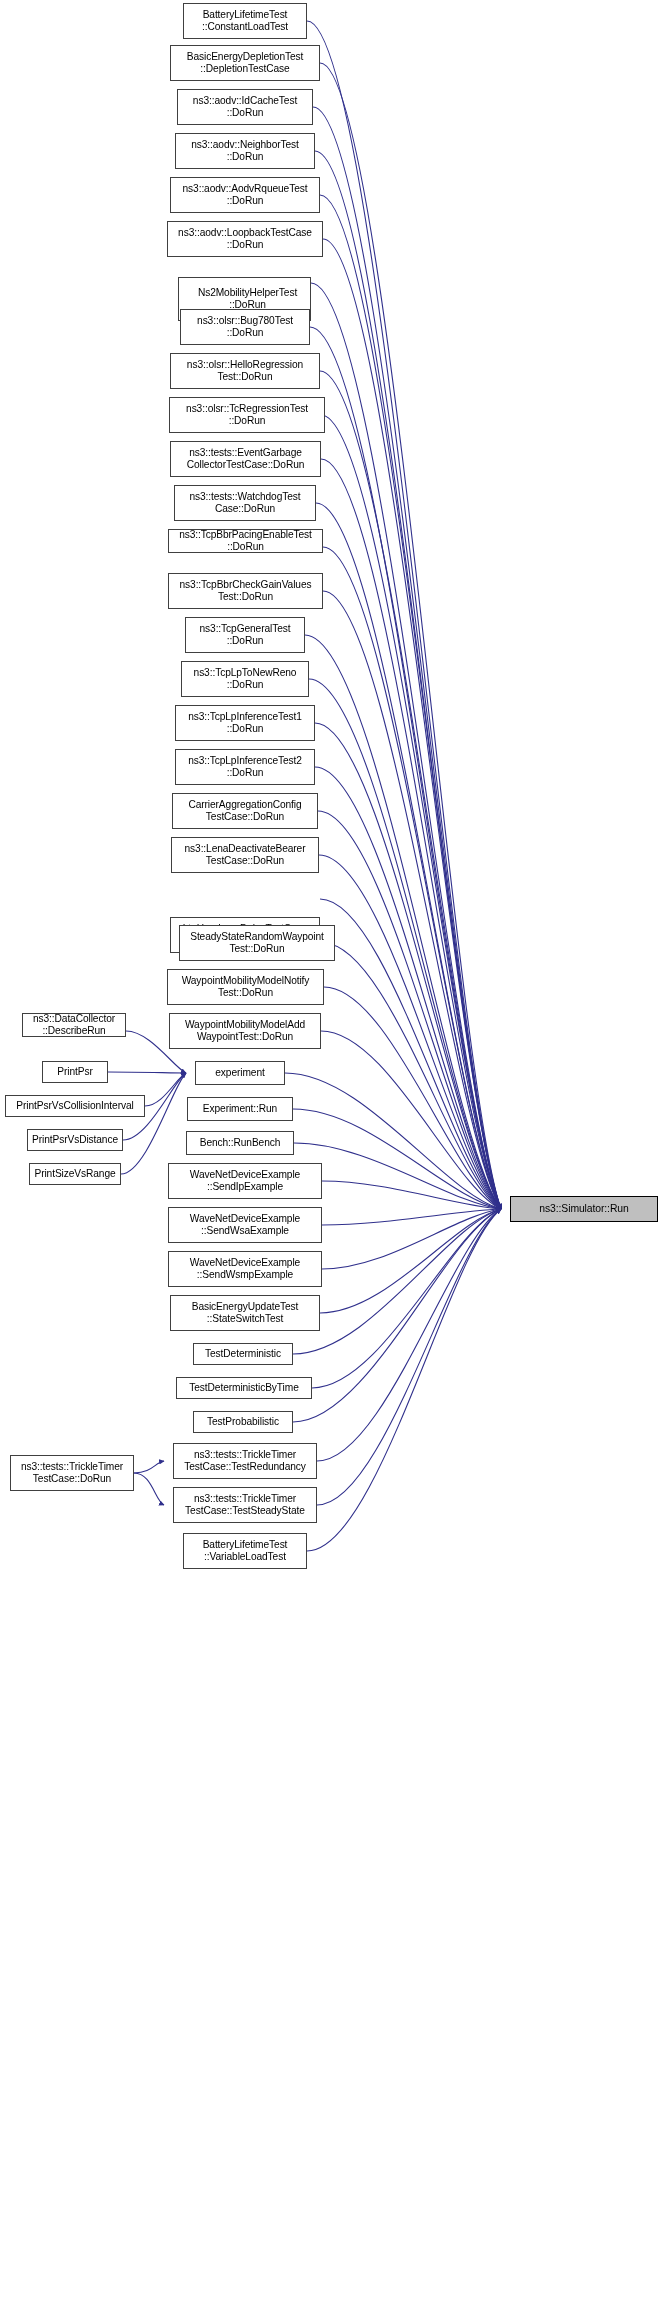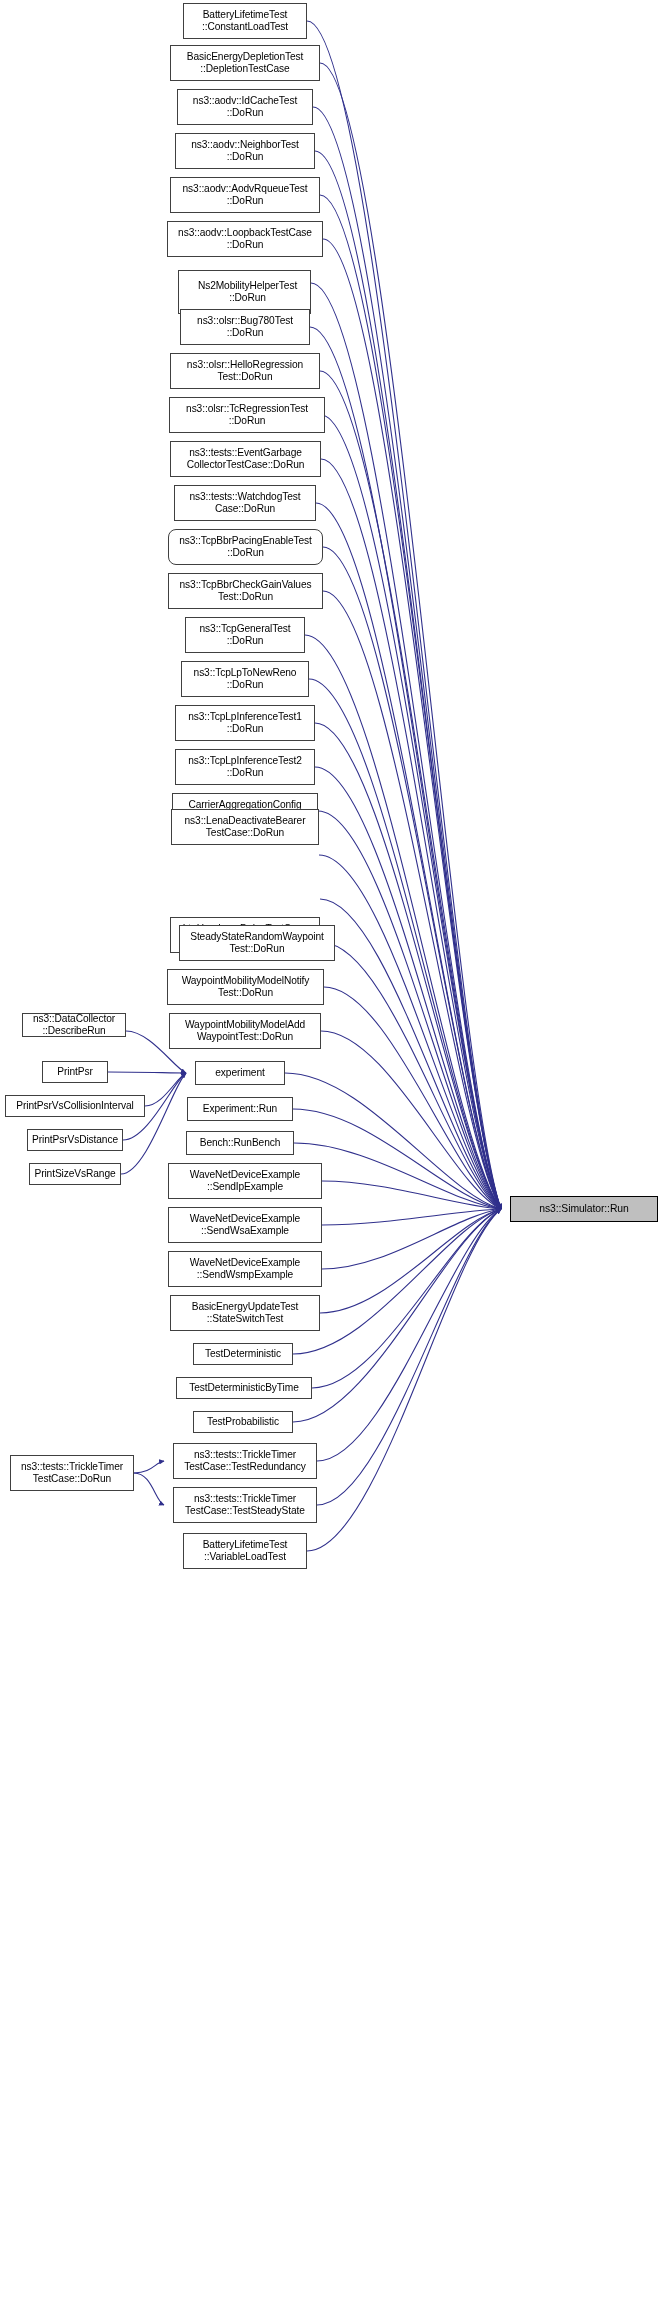--- a/index.html
+++ b/index.html
@@ -119,47 +119,47 @@
       <div class="node" style="left: 170px; top: 45px; width: 150px; height: 36px;"><span class="node-label">BasicEnergyDepletionTest
 ::DepletionTestCase</span></div>
       <div class="node" style="left: 177px; top: 89px; width: 136px; height: 36px;"><span class="node-label">ns3::aodv::IdCacheTest
 ::DoRun</span></div>
       <div class="node" style="left: 175px; top: 133px; width: 140px; height: 36px;"><span class="node-label">ns3::aodv::NeighborTest
 ::DoRun</span></div>
       <div class="node" style="left: 170px; top: 177px; width: 150px; height: 36px;"><span class="node-label">ns3::aodv::AodvRqueueTest
 ::DoRun</span></div>
       <div class="node" style="left: 167px; top: 221px; width: 156px; height: 36px;"><span class="node-label">ns3::aodv::LoopbackTestCase
 ::DoRun</span></div>
-      <div class="node" style="left: 178px; top: 270px; width: 133px; height: 44px; padding-left: 8px;"><span class="node-label">Ns2MobilityHelperTest
+      <div class="node" style="left: 178px; top: 277px; width: 133px; height: 44px; padding-left: 8px;"><span class="node-label">Ns2MobilityHelperTest
 ::DoRun</span></div>
       <div class="node" style="left: 180px; top: 309px; width: 130px; height: 36px;"><span class="node-label">ns3::olsr::Bug780Test
 ::DoRun</span></div>
       <div class="node" style="left: 170px; top: 353px; width: 150px; height: 36px;"><span class="node-label">ns3::olsr::HelloRegression
 Test::DoRun</span></div>
       <div class="node" style="left: 169px; top: 397px; width: 156px; height: 36px;"><span class="node-label">ns3::olsr::TcRegressionTest
 ::DoRun</span></div>
       <div class="node" style="left: 170px; top: 441px; width: 151px; height: 36px;"><span class="node-label">ns3::tests::EventGarbage
 CollectorTestCase::DoRun</span></div>
       <div class="node" style="left: 174px; top: 485px; width: 142px; height: 36px;"><span class="node-label">ns3::tests::WatchdogTest
 Case::DoRun</span></div>
-      <div class="node" style="left: 168px; top: 529px; width: 155px; height: 36px; border-radius: 8px;"><span class="node-label">ns3::TcpBbrPacingEnableTest
+      <div class="node" style="left: 168px; top: 529px; width: 155px; height: 24px;"><span class="node-label">ns3::TcpBbrPacingEnableTest
 ::DoRun</span></div>
       <div class="node" style="left: 168px; top: 573px; width: 155px; height: 36px;"><span class="node-label">ns3::TcpBbrCheckGainValues
 Test::DoRun</span></div>
       <div class="node" style="left: 185px; top: 617px; width: 120px; height: 36px;"><span class="node-label">ns3::TcpGeneralTest
 ::DoRun</span></div>
       <div class="node" style="left: 181px; top: 661px; width: 128px; height: 36px;"><span class="node-label">ns3::TcpLpToNewReno
 ::DoRun</span></div>
       <div class="node" style="left: 175px; top: 705px; width: 140px; height: 36px;"><span class="node-label">ns3::TcpLpInferenceTest1
 ::DoRun</span></div>
       <div class="node" style="left: 175px; top: 749px; width: 140px; height: 36px;"><span class="node-label">ns3::TcpLpInferenceTest2
 ::DoRun</span></div>
       <div class="node" style="left: 172px; top: 793px; width: 146px; height: 36px;"><span class="node-label">CarrierAggregationConfig
 TestCase::DoRun</span></div>
-      <div class="node" style="left: 171px; top: 809px; width: 148px; height: 36px;"><span class="node-label">ns3::LenaDeactivateBearer
+      <div class="node" style="left: 171px; top: 837px; width: 148px; height: 36px;"><span class="node-label">ns3::LenaDeactivateBearer
 TestCase::DoRun</span></div>
       <div class="node" style="left: 170px; top: 881px; width: 150px; height: 36px; margin-top: 36px;"><span class="node-label">LteHandoverDelayTestCase
 ::DoRun</span></div>
       <div class="node" style="left: 167px; top: 925px; width: 156px; height: 36px; margin-left: 12px;"><span class="node-label">SteadyStateRandomWaypoint
 Test::DoRun</span></div>
       <div class="node" style="left: 167px; top: 969px; width: 157px; height: 36px;"><span class="node-label">WaypointMobilityModelNotify
 Test::DoRun</span></div>
       <div class="node" style="left: 169px; top: 1013px; width: 152px; height: 36px;"><span class="node-label">WaypointMobilityModelAdd
 WaypointTest::DoRun</span></div>
       <div class="node" style="left: 195px; top: 1061px; width: 90px; height: 24px;"><span class="node-label">experiment</span></div>

